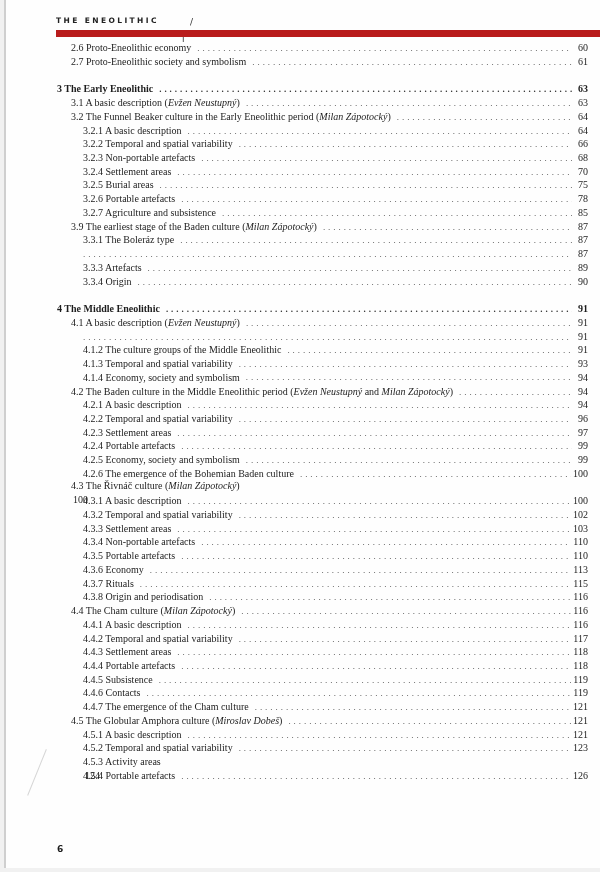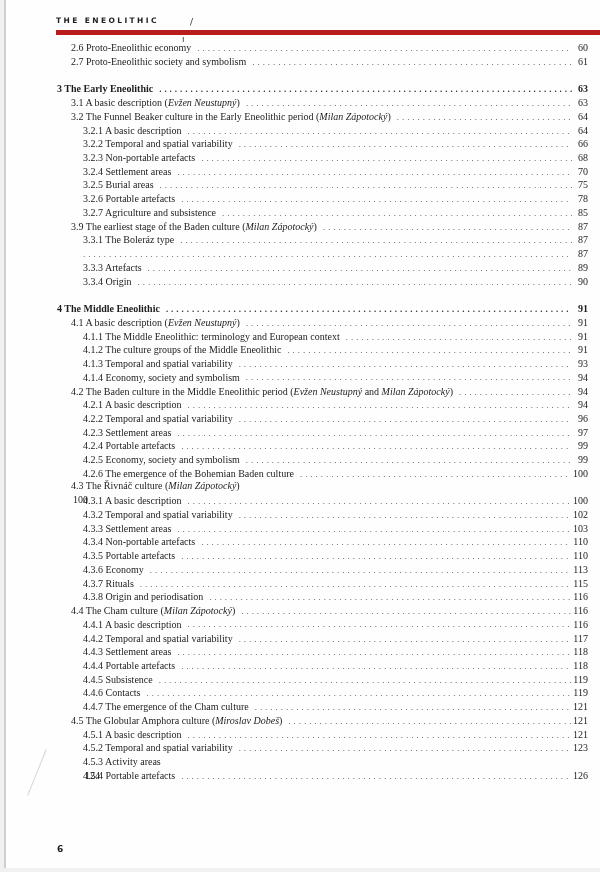--- a/index.html
+++ b/index.html
@@ -10,21 +10,21 @@
       color: #1c1c1c;
       position: relative;
     }
     .page {
       position: absolute; left: 4px; top: 0; width: 594px; height: 868px;
       background: #fefefe;
       border-left: 2px solid #cfcfcf;
     }
     .running-head {
       position: absolute; left: 50px; top: 16px; width: 545px; height: 14px;
-      border-bottom: 5px solid #b91c1c;
+      border-bottom: 7px solid #b91c1c;
     }
     .running-head .title {
       position: absolute; left: 0; top: 0;
       font-family: "DejaVu Sans", sans-serif; font-weight: bold;
       font-size: 7.5px; letter-spacing: 2.4px; color: #222;
     }
     .mark { position: absolute; font-size: 9px; color: #333; font-family: "DejaVu Sans", sans-serif; }
     .mark1 { left: 134px; top: 1px; }
     .mark2 { left: 126px; top: 18px; }
 
@@ -159,21 +159,20 @@
       <span class="label"><span>4 The Middle Eneolithic</span></span>
       <span class="dots"></span>
       <span class="page-num">91</span>
     </div>
     <div class="entry lvl1" style="top: 315.96px;">
       <span class="label"><span>4.1 A basic description (</span><i>Evžen Neustupný</i><span>)</span></span>
       <span class="dots"></span>
       <span class="page-num">91</span>
     </div>
     <div class="entry lvl2" style="top: 329.68px;">
-      <span class="label"><span>4.1.1 The Middle Eneolithic: terminology and European context</span></span>
       <span class="dots"></span>
       <span class="page-num">91</span>
     </div>
     <div class="entry lvl2" style="top: 343.4px;">
       <span class="label"><span>4.1.2 The culture groups of the Middle Eneolithic</span></span>
       <span class="dots"></span>
       <span class="page-num">91</span>
     </div>
     <div class="entry lvl2" style="top: 357.12px;">
       <span class="label"><span>4.1.3 Temporal and spatial variability</span></span>
@@ -263,21 +262,21 @@
     <div class="entry lvl2" style="top: 590.36px;">
       <span class="label"><span>4.3.8 Origin and periodisation</span></span>
       <span class="dots"></span>
       <span class="page-num">116</span>
     </div>
     <div class="entry lvl1" style="top: 604.08px;">
       <span class="label"><span>4.4 The Cham culture (</span><i>Milan Zápotocký</i><span>)</span></span>
       <span class="dots"></span>
       <span class="page-num">116</span>
     </div>
-    <div class="entry lvl2" style="top: 617.8px; align-items: center;">
+    <div class="entry lvl2" style="top: 617.8px;">
       <span class="label"><span>4.4.1 A basic description</span></span>
       <span class="dots"></span>
       <span class="page-num">116</span>
     </div>
     <div class="entry lvl2" style="top: 631.52px;">
       <span class="label"><span>4.4.2 Temporal and spatial variability</span></span>
       <span class="dots"></span>
       <span class="page-num">117</span>
     </div>
     <div class="entry lvl2" style="top: 645.24px;">

